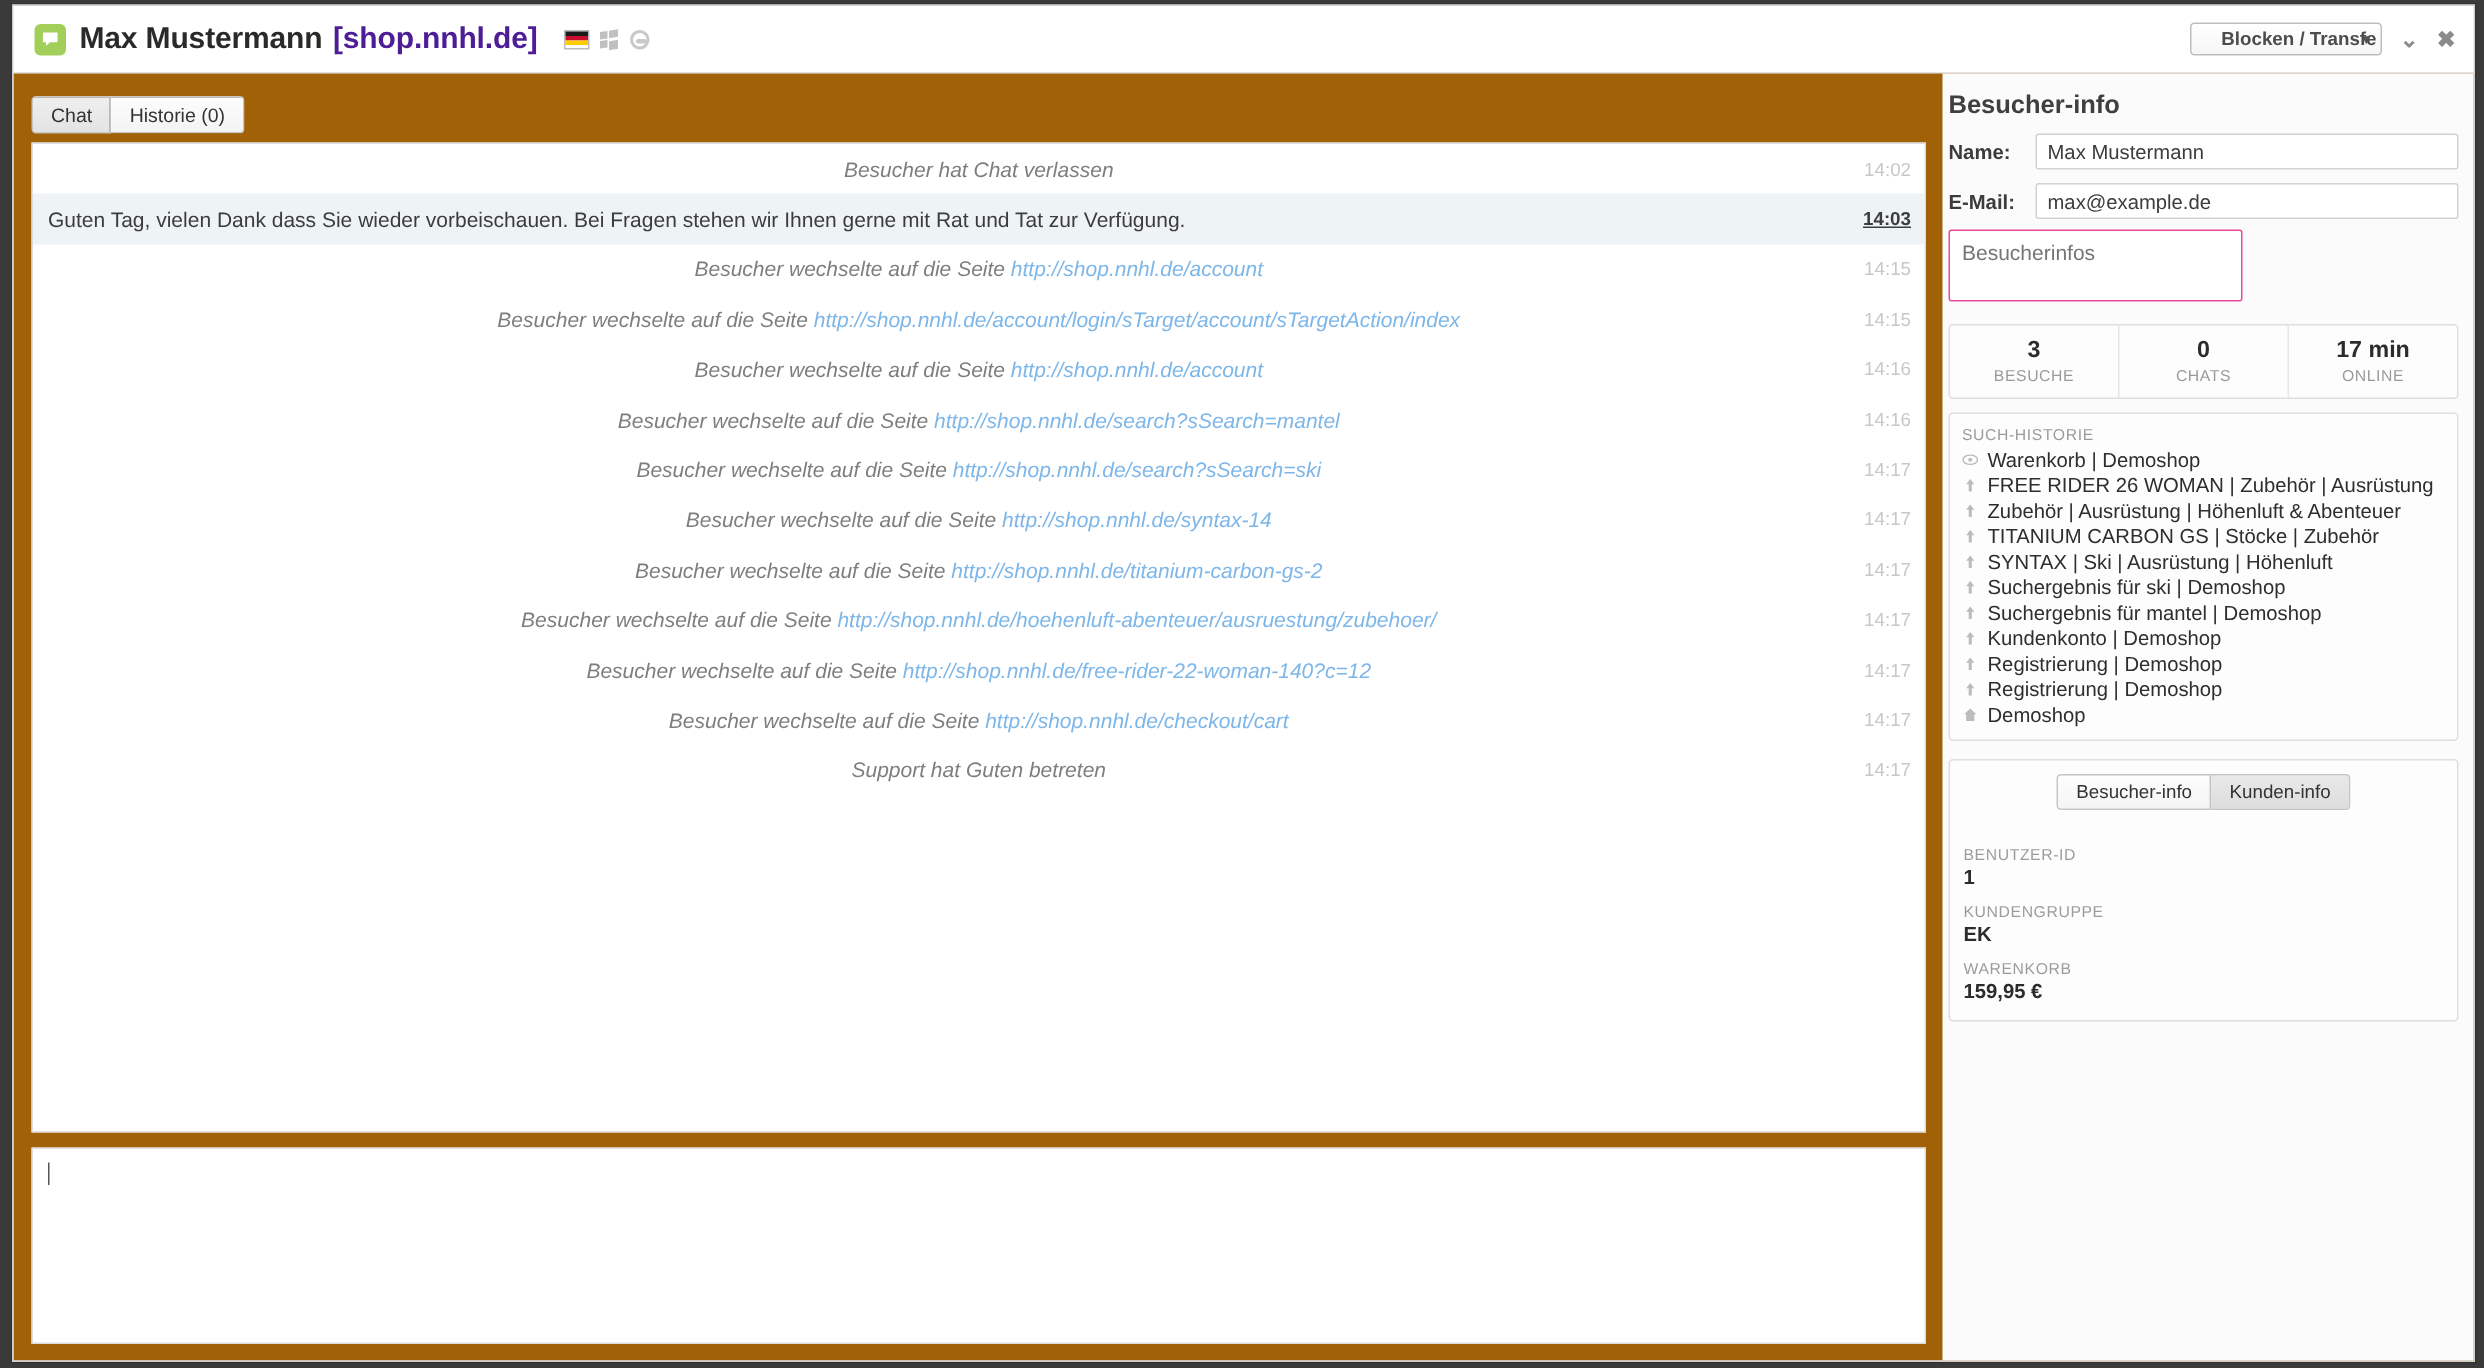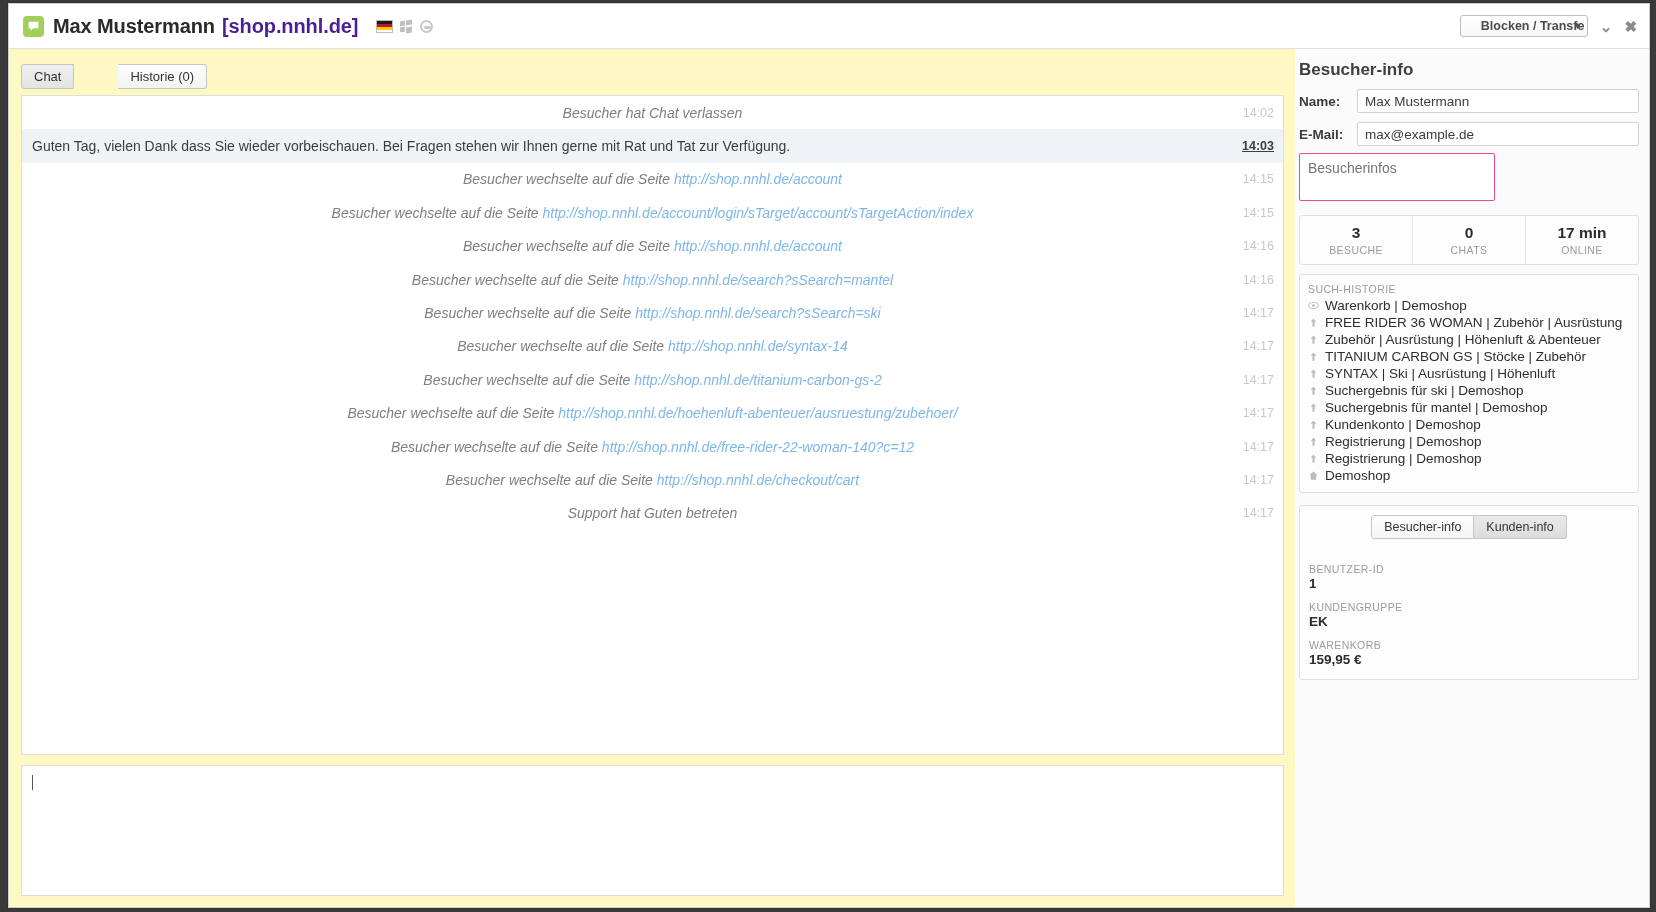--- a/index.html
+++ b/index.html
@@ -75,32 +75,32 @@
   .tb-select .lbl{overflow:hidden;}
   .tb-select .car{
     position:absolute;right:5px;top:50%;transform:translateY(-50%);
     font-size:9px;color:#555;
   }
   .tb-ico-btn{
     font-size:15px;color:#8b8b8b;cursor:pointer;line-height:1;
     user-select:none;font-weight:bold;
   }
   
-  .body{position:relative;height:858px;background:#fef9c3;}
+  .body{position:relative;height:858px;background:#a16207;}
   
   .tabs{position:absolute;left:12px;top:15px;display:flex;}
   .tab{
     height:25px;box-sizing:border-box;
     border:1px solid #c6c6c6;
     font-size:13px;color:#333;
     display:flex;align-items:center;justify-content:center;
     padding:0 12px;cursor:pointer;
   }
   .tab.active{background:linear-gradient(#efefef,#e3e3e3);border-radius:3px 0 0 3px;}
-  .tab.inactive{background:linear-gradient(#fdfdfd,#f3f3f3);border-left:none;border-radius:0 3px 3px 0;margin-left:44px;}
+  .tab.inactive{background:linear-gradient(#fdfdfd,#f3f3f3);border-left:none;border-radius:0 3px 3px 0;}
   
   .chat-panel{
     position:absolute;left:12px;top:46px;
     width:1263px;height:660px;
     background:#ffffff;
     border:1px solid #dddddd;
     box-sizing:border-box;
     overflow:hidden;
   }
   .msg{
@@ -367,21 +367,21 @@
                 </svg>
               </span>
               <span>Warenkorb | Demoshop</span>
             </div>
             <div class="hist-i">
               <span class="hic">
                 <svg width="11" height="11" viewBox="0 0 16 16">
                   <path d="M8 2l4 5H9.5v7h-3V7H4z" fill="#bcbcbc"></path>
                 </svg>
               </span>
-              <span>FREE RIDER 36 WOMAN | Zubehör | Ausrüstung</span>
+              <span>FREE RIDER 26 WOMAN | Zubehör | Ausrüstung</span>
             </div>
             <div class="hist-i">
               <span class="hic">
                 <svg width="11" height="11" viewBox="0 0 16 16">
                   <path d="M8 2l4 5H9.5v7h-3V7H4z" fill="#bcbcbc"></path>
                 </svg>
               </span>
               <span>Zubehör | Ausrüstung | Höhenluft &amp; Abenteuer</span>
             </div>
             <div class="hist-i">

